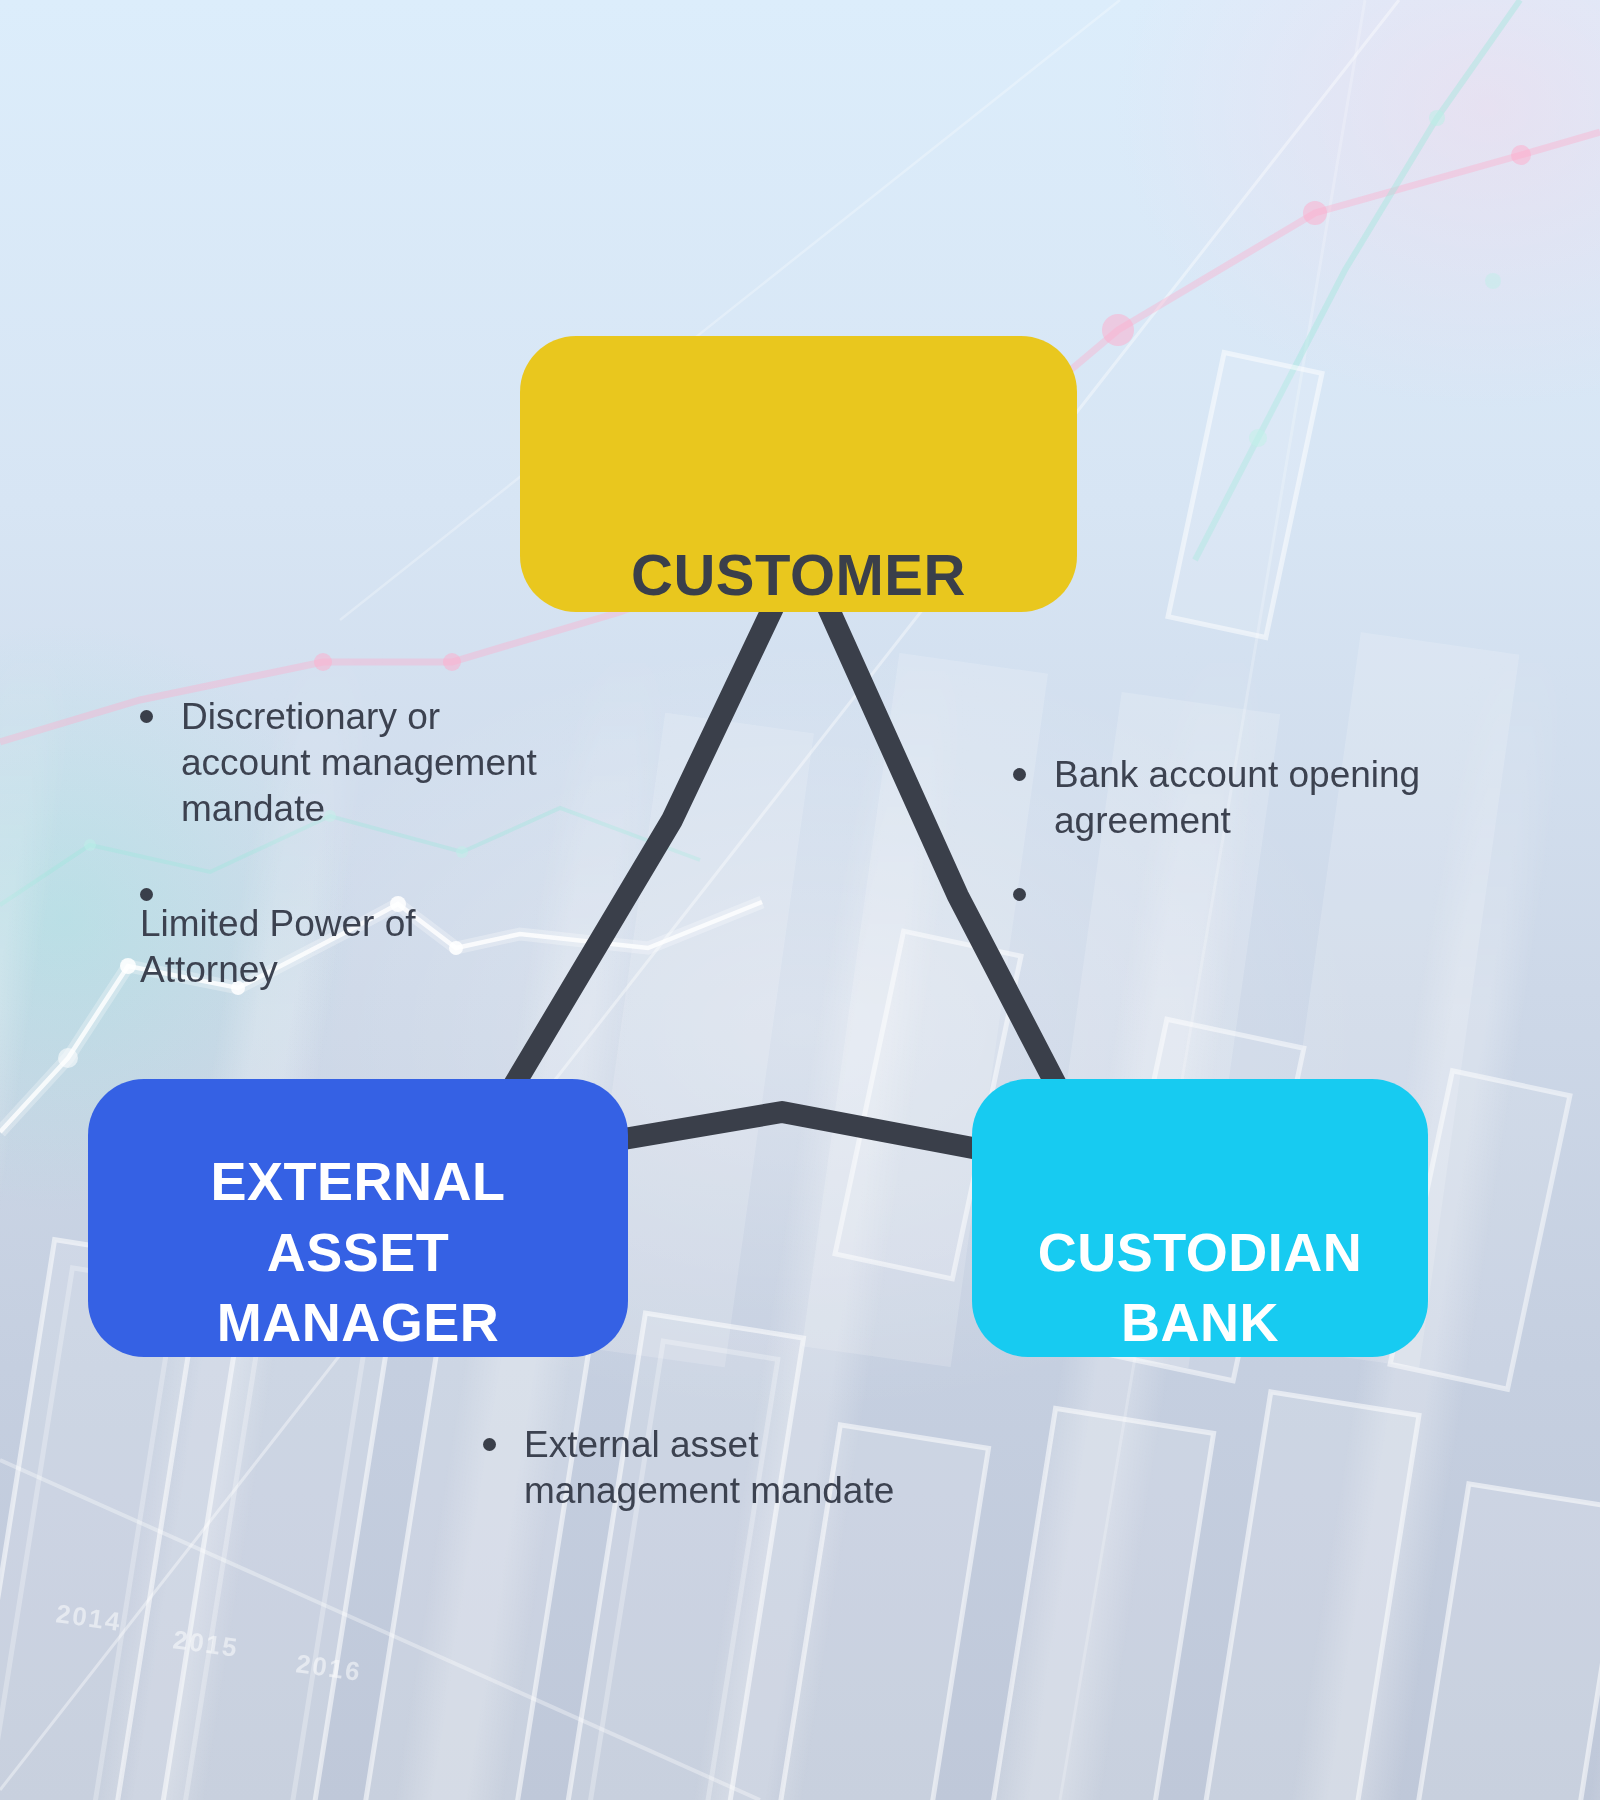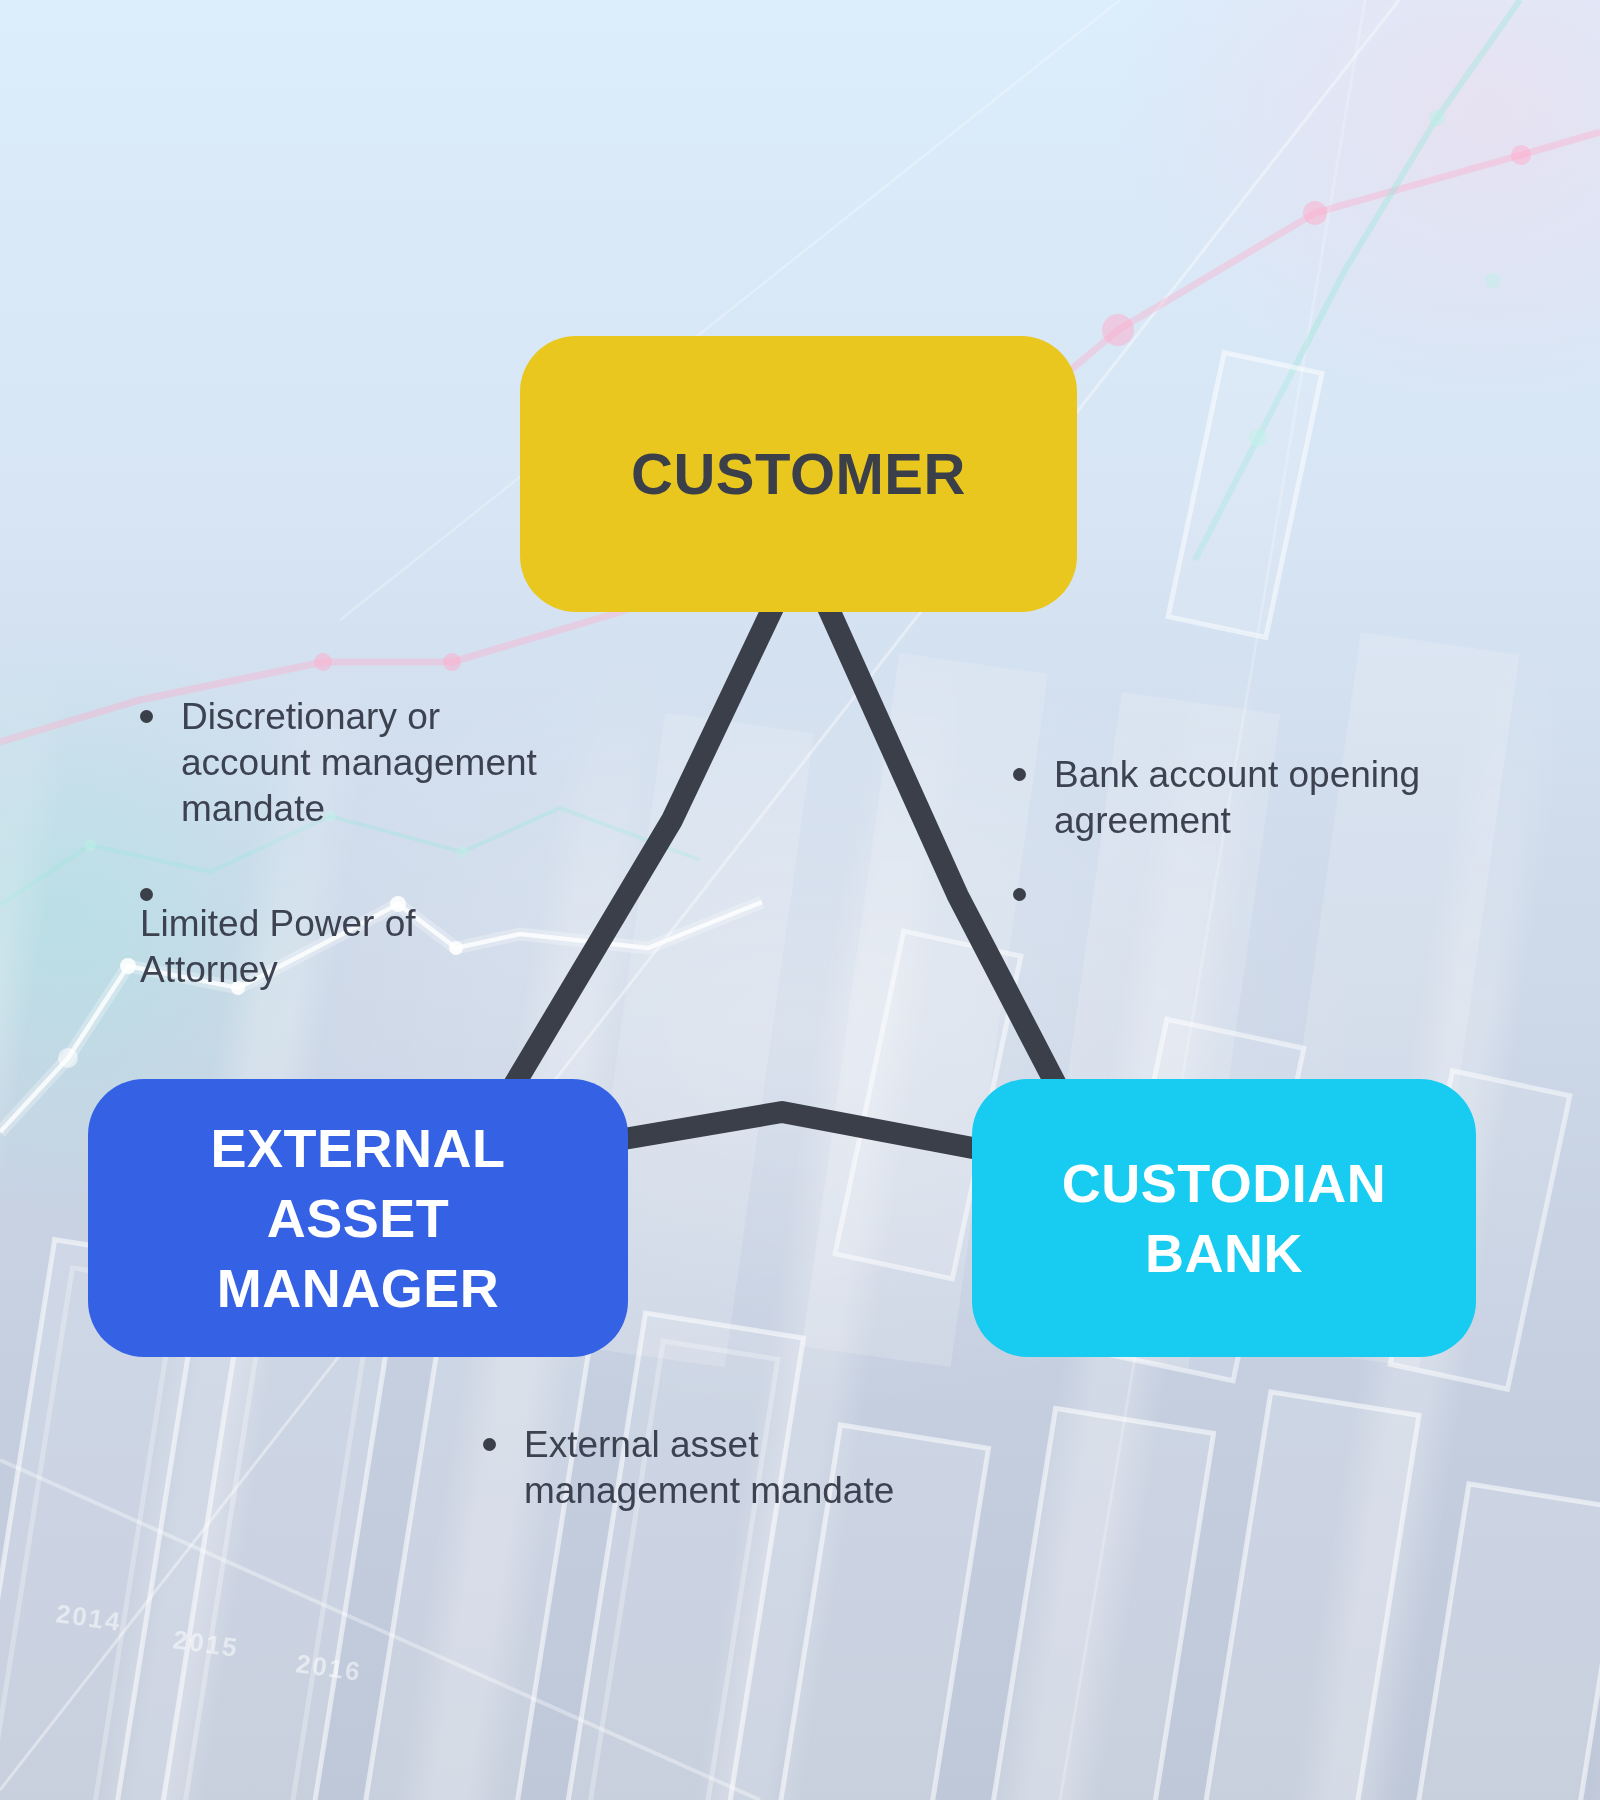--- a/index.html
+++ b/index.html
@@ -15,27 +15,27 @@
   .layer{position:absolute;left:0;top:0;width:1600px;height:1800px;}
   .streaks{
     background:repeating-linear-gradient(99deg,
       rgba(255,255,255,0) 0px, rgba(255,255,255,0) 80px,
       rgba(255,255,255,0.24) 118px, rgba(255,255,255,0.24) 152px,
       rgba(255,255,255,0) 190px, rgba(255,255,255,0) 295px);
     -webkit-mask-image:linear-gradient(to bottom, transparent 0%, transparent 35%, #000 56%, #000 100%);
     mask-image:linear-gradient(to bottom, transparent 0%, transparent 35%, #000 56%, #000 100%);
   }
   .node{
-    position:absolute;display:flex;align-items:center;justify-content:center;
+    position:absolute;display:flex;align-items:flex-end;justify-content:center;
     border-radius:56px;text-align:center;font-weight:800;letter-spacing:0.5px;
     line-height:1.3;box-sizing:border-box;z-index:3;
   }
   .node-customer{left:520px;top:336px;width:557px;height:276px;background:#E9C71E;color:#3A3F4A;font-size:58px;}
   .node-eam{left:88px;top:1079px;width:540px;height:278px;background:#3561E4;color:#ffffff;font-size:54px;padding:0 48px;}
-  .node-custodian{left:972px;top:1079px;width:504px;height:278px;background:#17CBF1;color:#ffffff;font-size:54px;padding:0 48px;}
+  .node-custodian{left:972px;top:1079px;width:456px;height:278px;background:#17CBF1;color:#ffffff;font-size:54px;padding:0 48px;}
   .bullets{position:absolute;z-index:3;color:#3C4250;font-size:37px;line-height:46px;font-weight:500;}
   .bullets-left{left:140px;top:694px;width:420px;}
   .bullets-right{left:1013px;top:752px;width:460px;}
   .bullets-bottom{left:483px;top:1422px;width:430px;}
   .bullet-item{display:flex;}
   .bullets-left .bullet-item + .bullet-item{margin-top:40px;flex-direction:column;}
   .bullets-right .bullet-item + .bullet-item{margin-top:28px;}
   .bullet-dot{flex:0 0 auto;width:13px;height:13px;border-radius:50%;background:#3A3F4A;margin:16px 28px 0 0;}
   svg{display:block;}
 </style>

